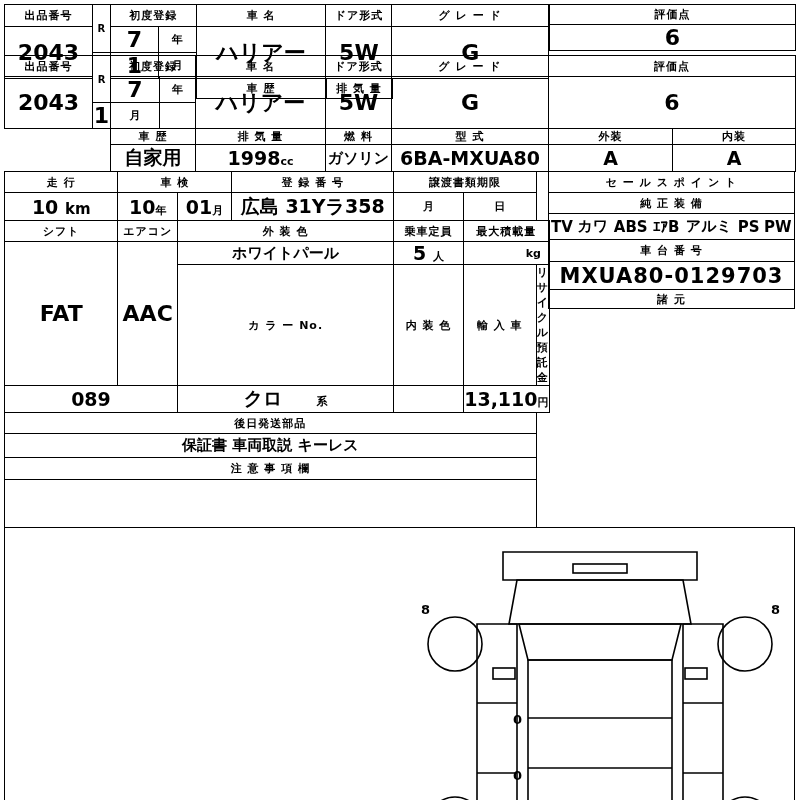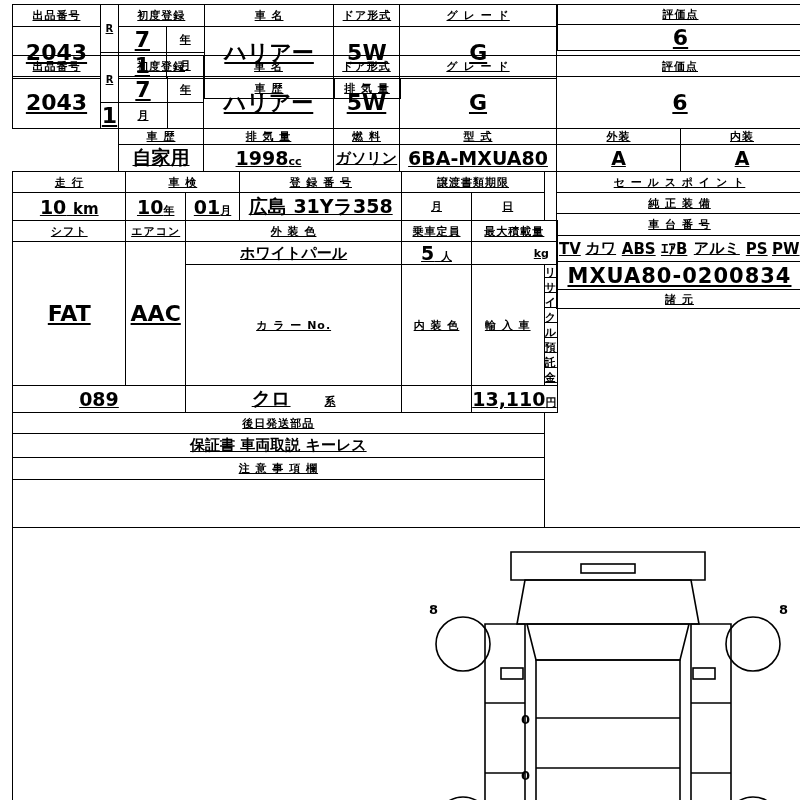--- a/index.html
+++ b/index.html
@@ -7,22 +7,21 @@
     margin: 0; padding: 0;
     width: 800px; height: 800px;
     background: #fff;
     font-family: "DejaVu Sans", "Liberation Sans", sans-serif;
     color: #000;
     overflow: hidden;
   }
   .sheet {
     position: relative;
     width: 764px; height: 800px;
-    padding: 4px 4px 0 12px;
-    text-decoration: underline;
+    padding: 4px 4px 0 4px;
   }
   table { border-collapse: collapse; }
   .grid td, .grid th {
     border: 1px solid #000;
     text-align: center;
     vertical-align: middle;
     padding: 0;
     font-weight: bold;
   }
   .lbl { font-size: 11px; font-weight: bold; letter-spacing: 1px; }
@@ -257,41 +256,41 @@
     <div class="mid-right" style="margin-left:-1px;">
       <table class="grid" style="width:247px;">
         <tbody>
             <tr>
           <td style="height:21px;" class="lbl">セ ー ル ス ポ イ ン ト</td>
         </tr>
         <tr>
           <td style="height:21px;" class="lbl">純 正 装 備</td>
         </tr>
         <tr>
-          <td style="height:22px;" class="lbl">車 台 番 号</td>
-        </tr>
-        <tr>
           <td style="height:26px;">
             <table style="width:100%;">
                   <tbody>
                     <tr>
               <td style="border:none;" class="val-sm">TV</td>
               <td style="border:none;" class="val-sm">カワ</td>
               <td style="border:none;" class="val-sm">ABS</td>
               <td style="border:none;" class="val-sm">ｴｱB</td>
               <td style="border:none;" class="val-sm">アルミ</td>
               <td style="border:none;" class="val-sm">PS</td>
               <td style="border:none;" class="val-sm">PW</td>
             </tr>
                   </tbody>
                 </table>
           </td>
         </tr>
         <tr>
-          <td style="height:28px;" class="vin">MXUA80-0200834</td>
+          <td style="height:22px;" class="lbl">車 台 番 号</td>
+        </tr>
+        <tr>
+          <td style="height:28px;" class="vin">MXUA80-0129703</td>
         </tr>
         <tr>
           <td style="height:19px;text-align:center;" class="lbl">諸 元</td>
         </tr>
       </tbody>
         </table>
     </div>
   </div>
 
   <div class="bottom-wrap" style="margin-top:-1px;">

